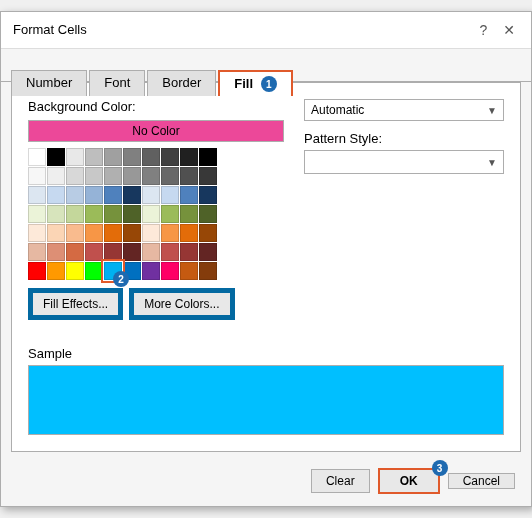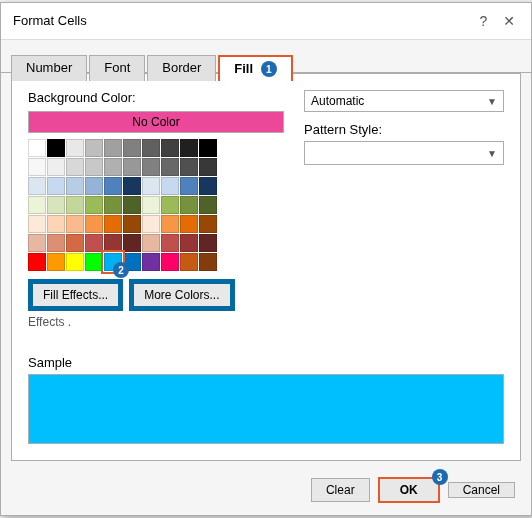--- a/index.html
+++ b/index.html
@@ -52,21 +52,21 @@
     
     .tab {
       padding: 4px 14px;
       border: 1px solid #adadad;
       background: #e1e1e1;
       cursor: pointer;
       color: #000;
       border-bottom: none;
       font-size: 13px;
       position: relative;
-      top: 9px;
+      top: 15px;
     }
     
     .tab.active {
       background: #fff;
       border: 2px solid #e05a2b;
       border-bottom: none;
       z-index: 2;
       font-weight: bold;
     }
     
@@ -400,21 +400,20 @@
             <div class="color-cell" style="background-color: rgb(255, 0, 102);"></div>
             <div class="color-cell" style="background-color: rgb(197, 90, 17);"></div>
             <div class="color-cell" style="background-color: rgb(132, 60, 12);"></div>
           </div>
         
         <div class="btn-row">
           <button class="action-btn">Fill Effects...</button>
           <button class="action-btn" style="position:relative;">More Colors...</button>
         </div>
         
-        <div class="effects-note">Effects .</div>
       </div>
 
       <div class="right-col">
         <div class="pattern-select">
           <span>Automatic</span>
           <span class="chevron">▼</span>
         </div>
         <div class="pattern-label">Pattern Style:</div>
         <div class="pattern-select-box">
           <span class="chevron">▼</span>

